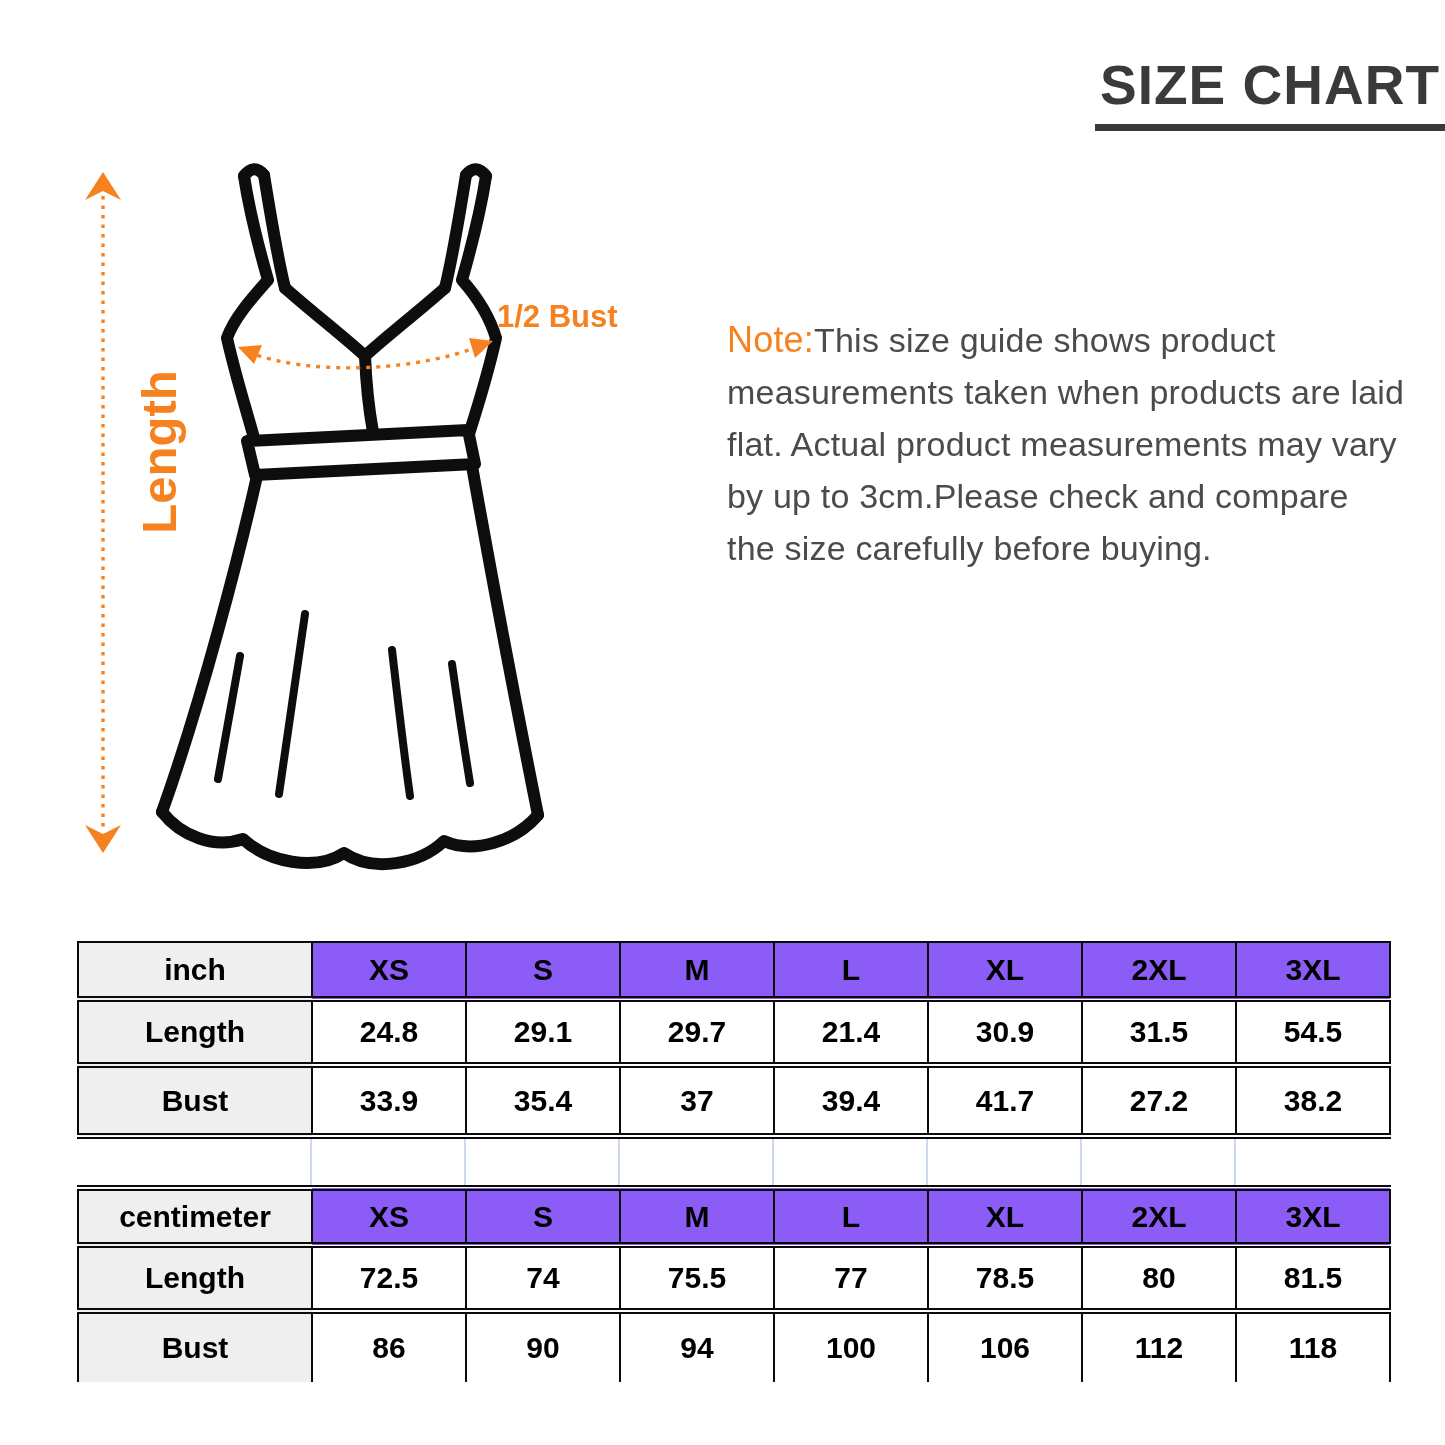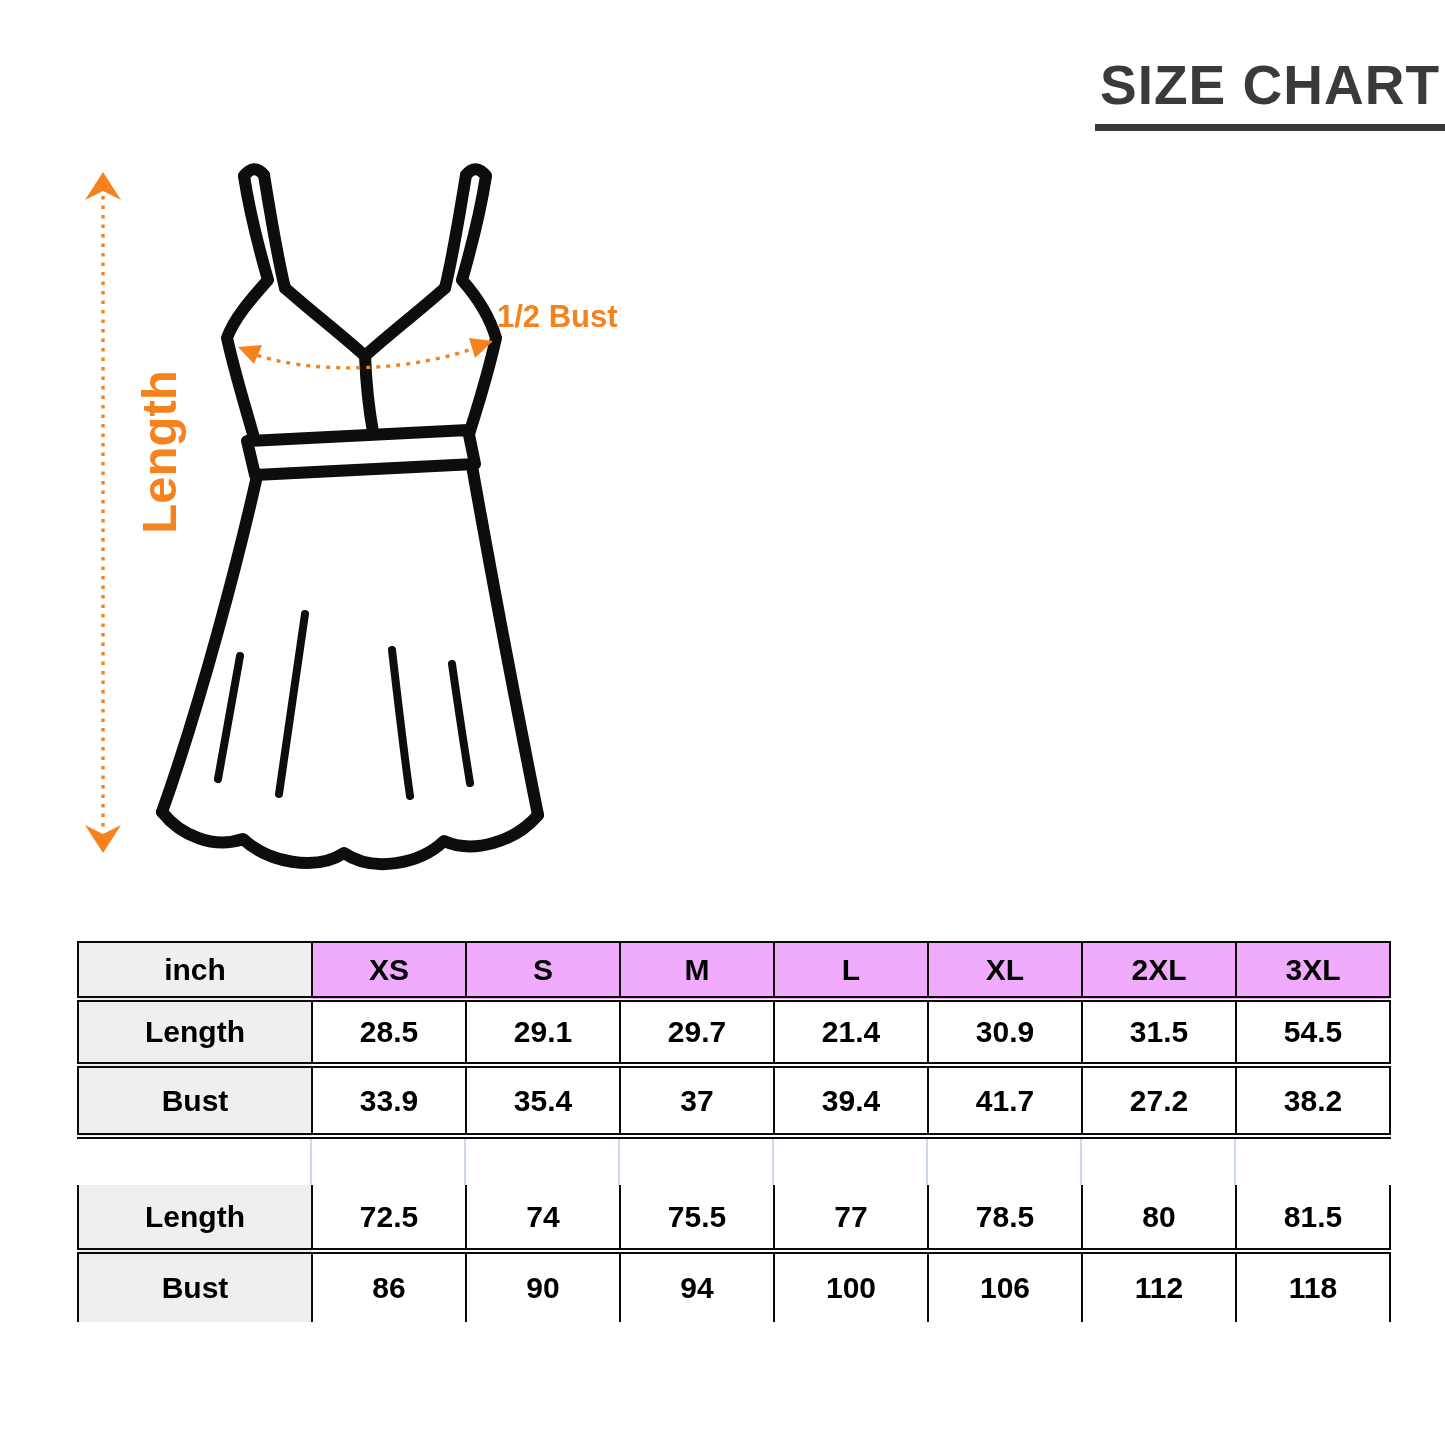--- a/index.html
+++ b/index.html
@@ -33,21 +33,21 @@
   table.size-table {
     border-collapse:collapse; table-layout:fixed; width:1312px;
     text-align:center; font-weight:bold; color:#000;
   }
   table.size-table td {
     border-left:2px solid #0a0a0a; border-right:2px solid #0a0a0a;
     background:#fff; font-size:30px; padding:0; vertical-align:middle;
   }
   table.size-table td.lbl { background:#efefef; }
   tr.hdr { height:57px; }
-  tr.hdr td { background:#f0abfc; border-bottom:6px double #0a0a0a; }
+  tr.hdr td { background:#8b5cf6; border-bottom:6px double #0a0a0a; }
   table.inch tr.hdr td { border-top:2px solid #0a0a0a; }
   table.cm   tr.hdr td { border-top:6px double #0a0a0a; }
   tr.r1 { height:66px; }
   tr.r1 td { border-bottom:6px double #0a0a0a; }
   tr.r2 { height:71px; }
   table.inch tr.r2 td { border-bottom:6px double #0a0a0a; }
   table.cm   tr.r2 td { border-bottom:none; }
 
   .gap { position:relative; height:46px; width:1312px; }
   .gline { position:absolute; top:0; width:2px; height:100%; background:#ccd9ec; }
@@ -99,20 +99,21 @@
     </g>
 
     <g fill="#f6821f" stroke="#f6821f">
       <path d="M 248,352 C 310,376 415,372 483,345" stroke-width="3.4" stroke-dasharray="4 6" fill="none"></path>
       <polygon points="238,347 262,345 254,364" stroke="none"></polygon>
       <polygon points="493,341 469,338 475,358" stroke="none"></polygon>
     </g>
     <text x="497" y="327" font-size="31" font-weight="600" fill="#f6821f">1/2 Bust</text>
   </svg>
 
+  <p class="note"><span class="note-label">Note:</span><span>This size guide shows product measurements taken when products are laid flat. Actual product measurements may vary by up to 3cm.Please check and compare the size carefully before buying.</span></p>
 
   <div class="tables">
 
     <table class="size-table inch">
       <colgroup>
         <col style="width:234px">
           <col style="width:154px">
           <col style="width:154px">
           <col style="width:154px">
         <col style="width:154px">
@@ -126,21 +127,21 @@
         <td>XS</td>
         <td>S</td>
         <td>M</td>
         <td>L</td>
         <td>XL</td>
         <td>2XL</td>
         <td>3XL</td>
       </tr>
       <tr class="r1">
         <td class="lbl">Length</td>
-        <td>28.5</td>
+        <td>24.8</td>
         <td>29.1</td>
         <td>29.7</td>
         <td>21.4</td>
         <td>30.9</td>
         <td>31.5</td>
         <td>54.5</td>
       </tr>
       <tr class="r2">
         <td class="lbl">Bust</td>
         <td>33.9</td>
@@ -169,20 +170,30 @@
         <col style="width:234px">
           <col style="width:154px">
           <col style="width:154px">
           <col style="width:154px">
         <col style="width:154px">
           <col style="width:154px">
           <col style="width:154px">
           <col style="width:154px">
       </colgroup>
       <tbody>
+          <tr class="hdr">
+        <td class="lbl">centimeter</td>
+        <td>XS</td>
+        <td>S</td>
+        <td>M</td>
+        <td>L</td>
+        <td>XL</td>
+        <td>2XL</td>
+        <td>3XL</td>
+      </tr>
       <tr class="r1">
         <td class="lbl">Length</td>
         <td>72.5</td>
         <td>74</td>
         <td>75.5</td>
         <td>77</td>
         <td>78.5</td>
         <td>80</td>
         <td>81.5</td>
       </tr>

